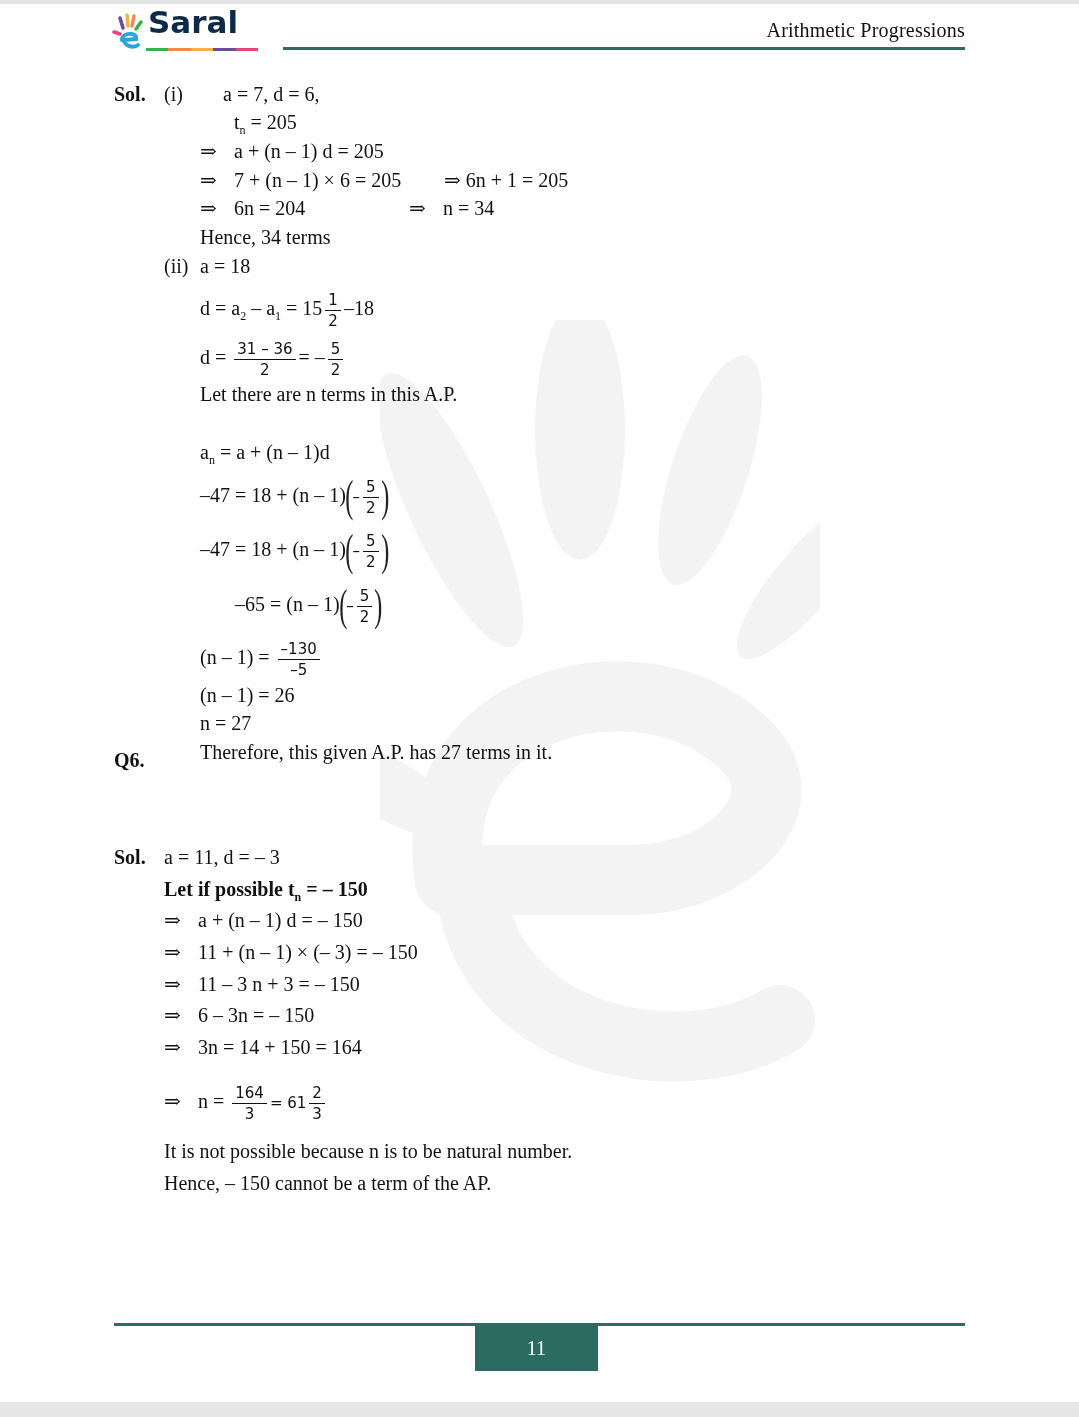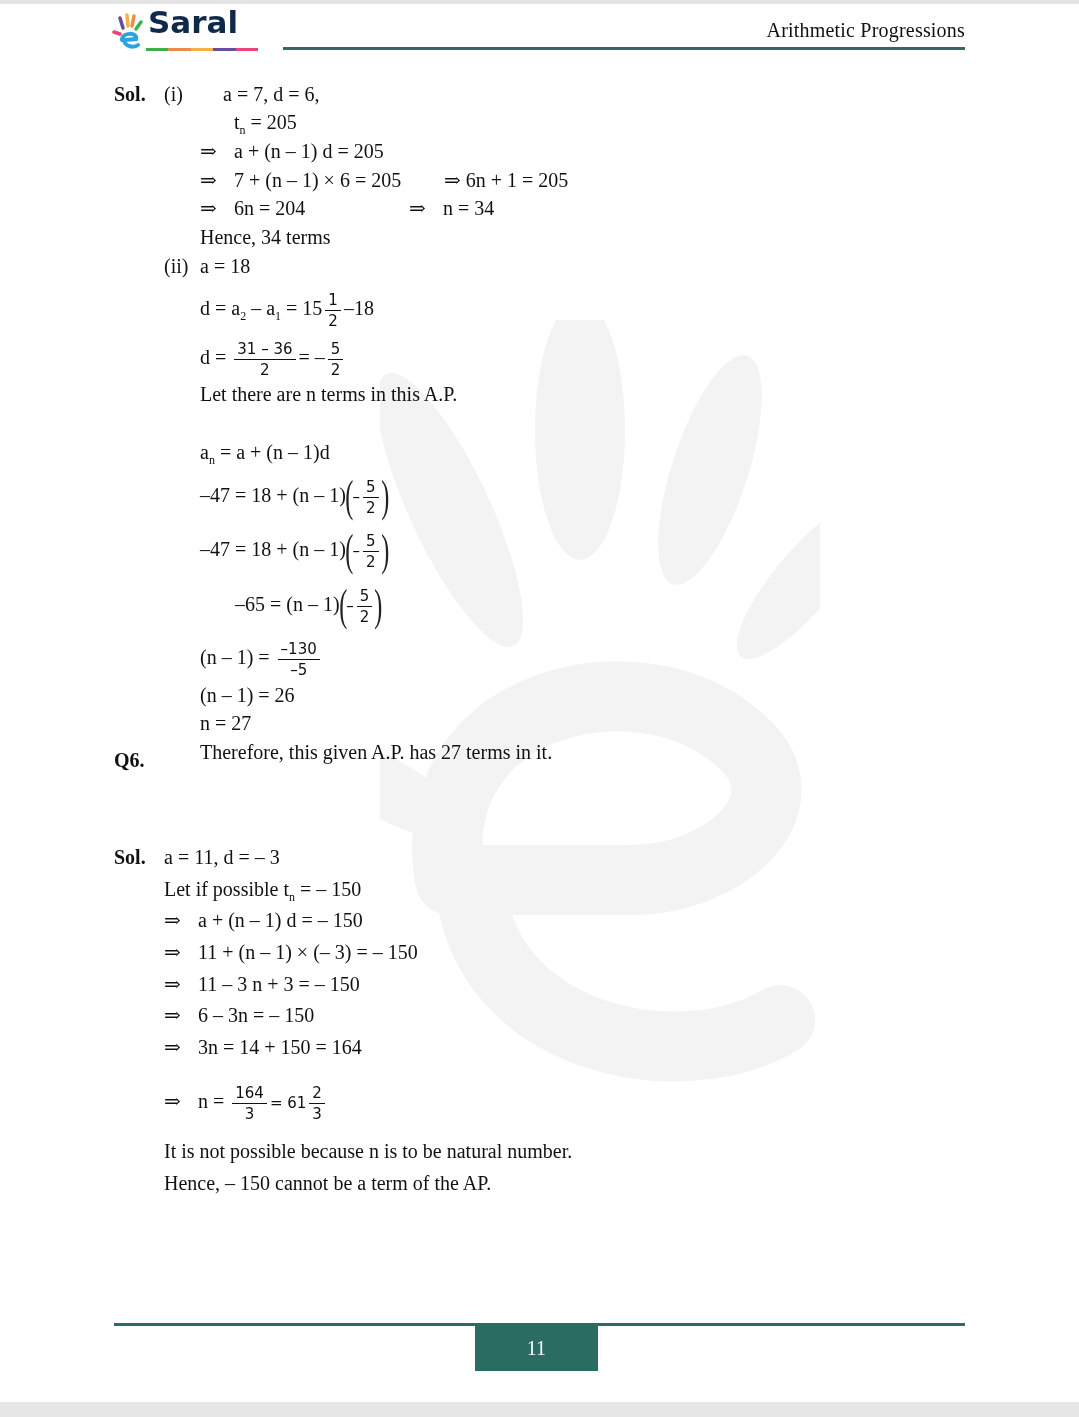--- a/index.html
+++ b/index.html
@@ -147,21 +147,21 @@
       </span></span>
 
   <span class="ln" style="left:200px; top:683px;">(n – 1) = 26</span>
   <span class="ln" style="left:200px; top:711px;">n = 27</span>
   <span class="ln" style="left:200px; top:740px;">Therefore, this given A.P. has 27 terms in it.</span>
 
   <span class="ln b" style="left:114px; top:748px;">Q6.</span>
 
   <span class="ln b" style="left:114px; top:845px;">Sol.</span>
   <span class="ln" style="left:164px; top:845px;">a = 11, d = – 3</span>
-  <span class="ln" style="left:164px; top:877px;"><span>Let if possible t</span><sub>n</sub><span> = – 150</span></span>
+  <span class="ln" style="left:164px; top:877px;font-weight:bold;"><span>Let if possible t</span><sub>n</sub><span> = – 150</span></span>
 
   <span class="ln" style="left:164px; top:908px;"><span class="arrow">⇒</span><span>a + (n – 1) d = – 150</span></span>
   <span class="ln" style="left:164px; top:940px;"><span class="arrow">⇒</span><span>11 + (n – 1) × (– 3) = – 150</span></span>
   <span class="ln" style="left:164px; top:972px;"><span class="arrow">⇒</span><span>11 – 3 n + 3 = – 150</span></span>
   <span class="ln" style="left:164px; top:1003px;"><span class="arrow">⇒</span><span>6 – 3n = – 150</span></span>
   <span class="ln" style="left:164px; top:1035px;"><span class="arrow">⇒</span><span>3n = 14 + 150 = 164</span></span>
 
   <span class="ln" style="left:164px; top:1079px; line-height:44px;"><span class="arrow">⇒</span><span>n =</span> <span class="frac sans">
         <span class="num">164</span>
         <span class="den">3</span>

